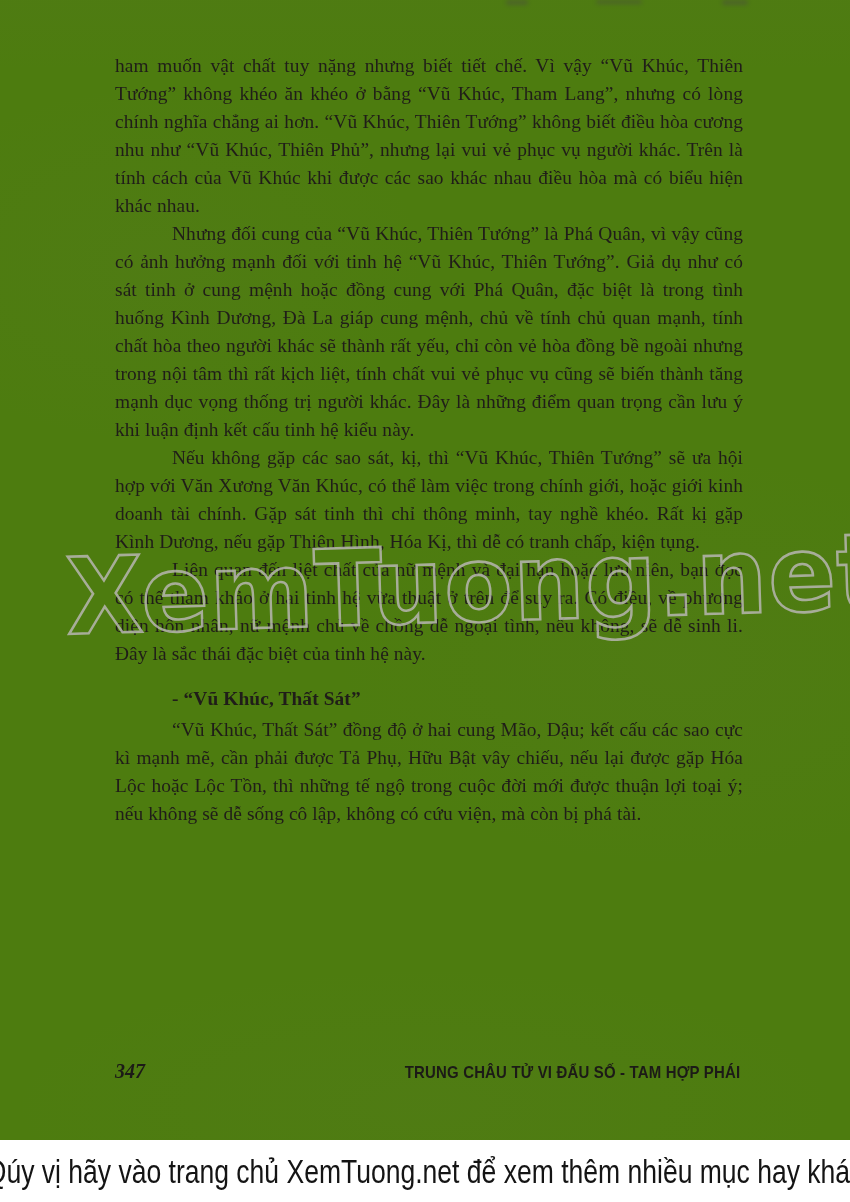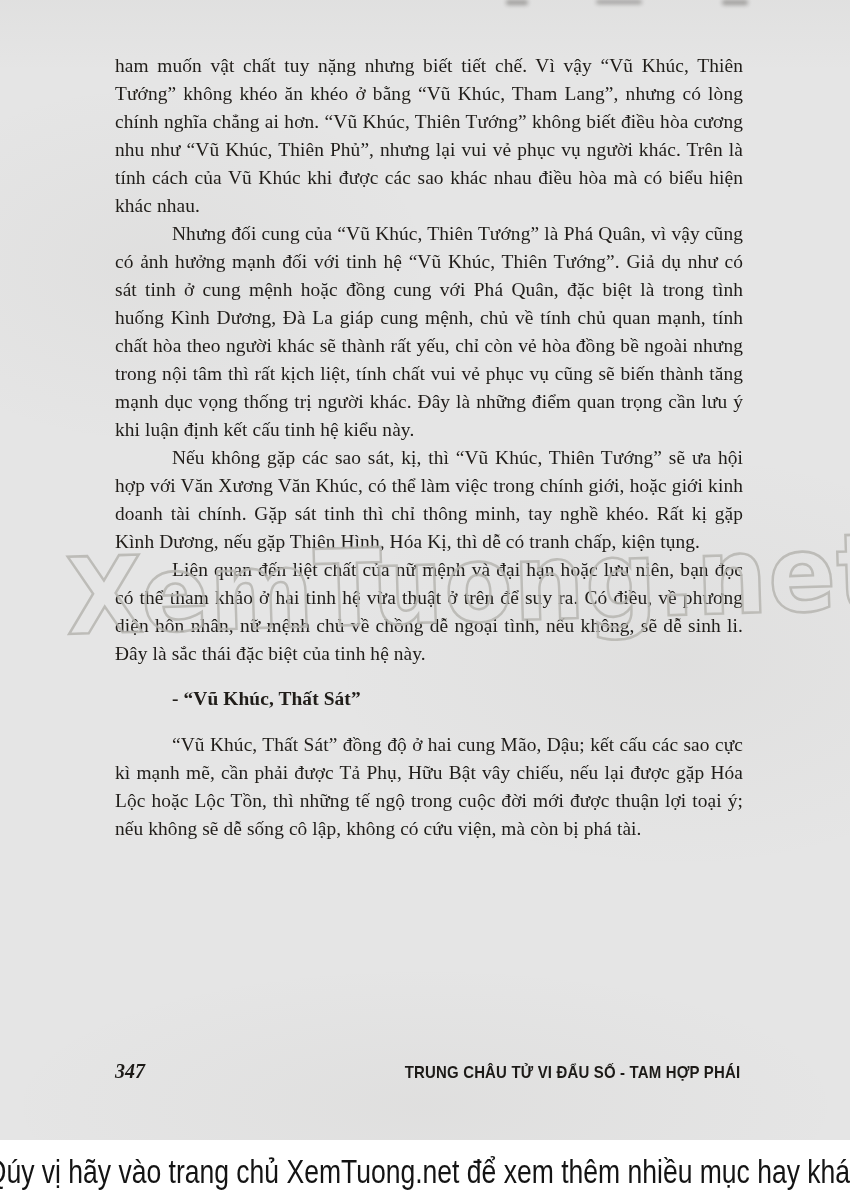--- a/index.html
+++ b/index.html
@@ -4,21 +4,21 @@
 <style>
   html, body { margin: 0; padding: 0; }
   body {
     width: 850px; height: 1202px;
     background: #ffffff;
     font-family: "Liberation Serif", serif;
   }
   .canvas {
     position: relative;
     width: 850px; height: 1202px;
-    background: #e5e5e5;
+    background: #4d7c0f;
     overflow: hidden;
   }
   
   .canvas::before {
     content: "";
     position: absolute; inset: 0;
     background:
       radial-gradient(ellipse 400px 260px at 18% 22%, rgba(120,115,105,0.05), transparent 70%),
       radial-gradient(ellipse 500px 300px at 80% 55%, rgba(120,115,105,0.05), transparent 70%),
       radial-gradient(ellipse 600px 200px at 50% 92%, rgba(120,115,105,0.05), transparent 70%),
@@ -44,21 +44,21 @@
     font-size: 19.4px;
     line-height: 28px;
     text-align: justify;
     letter-spacing: 0.1px;
   }
   .text-block p { margin: 0; text-indent: 57px; }
   .text-block p.noindent { text-indent: 0; }
   .text-block p.heading {
     font-weight: bold;
     margin-top: 17px;
-    margin-bottom: 18px;
+    margin-bottom: 3px;
     text-align: left;
   }
 
   .watermark {
     position: absolute;
     left: 66px; top: 536px;
     font-family: "DejaVu Sans", sans-serif;
     font-weight: bold;
     font-size: 106px;
     letter-spacing: 1px;

